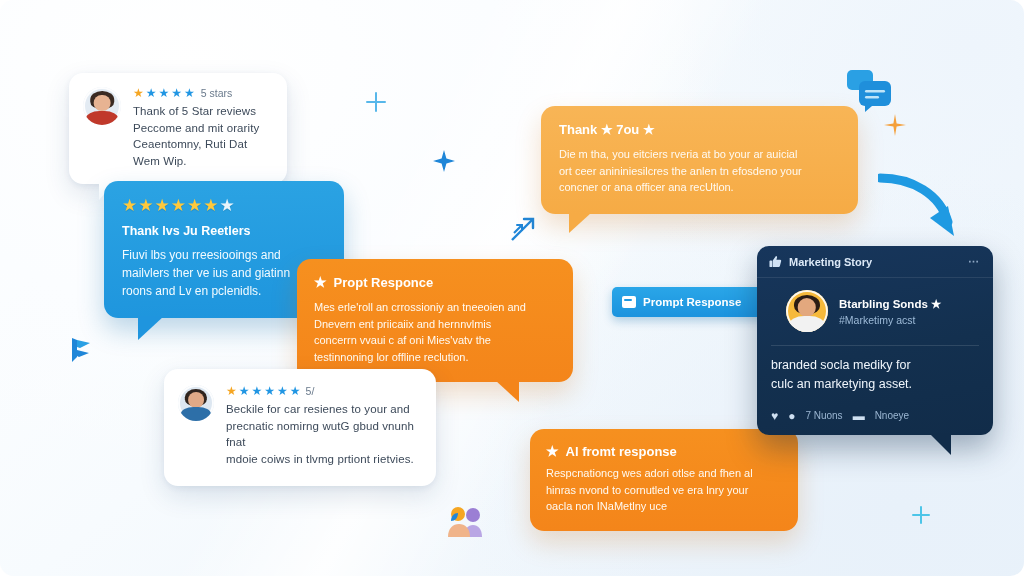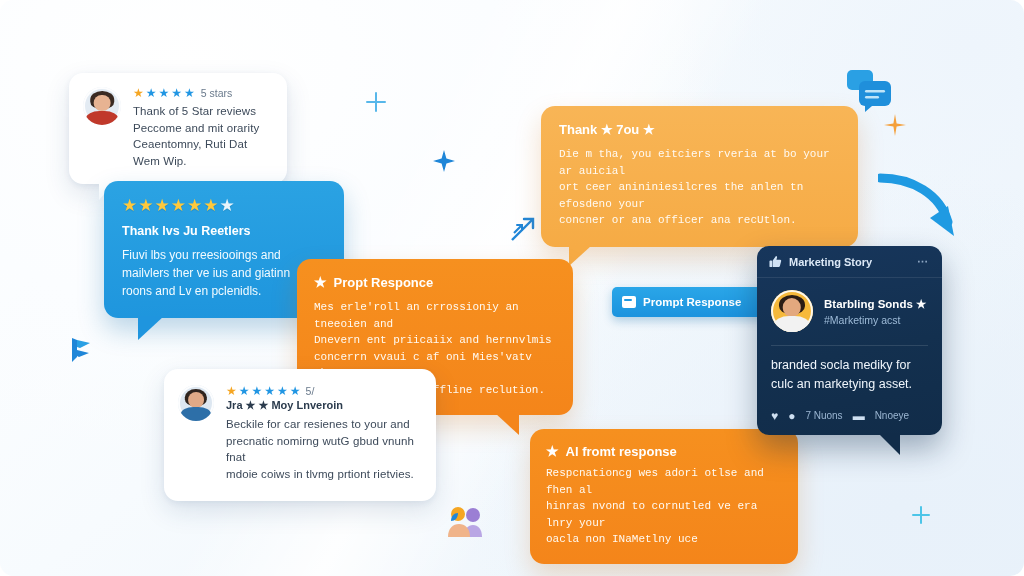--- a/index.html
+++ b/index.html
@@ -92,39 +92,39 @@
     border-radius: 14px;
     color: #ffffff;
     box-shadow: 0 12px 26px rgba(200,110,20,.22);
   }
   .card-orange.light { background: linear-gradient(180deg, #f8b556 0%, #f6ab45 100%); }
   .card-orange.vivid { background: linear-gradient(180deg, #f6901f 0%, #f4851a 100%); }
   .card-orange .heading {
     font-size: 13px; font-weight: 700; display: flex; align-items: center; gap: 7px;
     margin-bottom: 9px; color: #ffffff;
   }
-  .card-orange .body-text { font-size: 12px; line-height: 1.5; color: #fffaf2; font-family: Liberation Mono, monospace; }
+  .card-orange .body-text { font-size: 12px; line-height: 1.5; color: #fffaf2; }
   .card-orange .star-glyph { font-size: 14px; color: #ffffff; }
 
   
   .card-dark {
     background: linear-gradient(170deg, #17365c 0%, #13304f 55%, #112c49 100%);
     border-radius: 12px;
     box-shadow: 0 14px 30px rgba(12,40,72,.35);
     color: #e8f1fb;
     overflow: hidden;
   }
   .card-dark .bar {
     display: flex; align-items: center; gap: 7px;
     padding: 9px 12px;
     border-bottom: 1px solid rgba(255,255,255,.09);
     font-size: 11px; font-weight: 600; color: #dce9f7;
   }
   .card-dark .bar .dots { margin-left: auto; letter-spacing: 2px; color: #8fa8c4; font-size: 11px; }
-  .card-dark .profile { display: flex; gap: 11px; align-items: center; padding: 12px 14px 9px; }
+  .card-dark .profile { display: flex; gap: 11px; align-items: center; padding: 12px 29px 9px; }
   .card-dark .pname { font-size: 11.5px; font-weight: 700; color: #ffffff; }
   .card-dark .phandle { font-size: 10.5px; color: #9ebbd8; margin-top: 3px; }
   .card-dark .divider { height: 1px; background: rgba(255,255,255,.12); margin: 4px 14px 0; }
   .card-dark .post { font-size: 12.5px; line-height: 1.5; padding: 10px 14px 8px; color: #f0f6fc; }
   .card-dark .actions {
     display: flex; align-items: center; gap: 10px;
     padding: 7px 14px 12px; font-size: 10px; color: #9bb6d2;
   }
   .card-dark .actions .glyph { color: #cfe0f1; font-size: 12px; }
 
@@ -310,21 +310,20 @@
       <div style="flex:1 1 auto;min-width:0;">
         <div class="stars" style="margin-bottom:2px;">
           <span class="star">★</span>
           <span class="star blue">★</span>
           <span class="star blue">★</span>
           <span class="star blue">★</span>
           <span class="star blue">★</span>
           <span class="star blue">★</span>
           <span class="rating-label" style="margin-left:3px;">5/</span>
         </div>
-        <div class="name">Jra ★ ★ Moy Lnveroin</div>
         <div class="body-text" style="margin-top:4px;">
           <div>Beckile for car resienes to your and</div>
           <div>precnatic nomirng wutG gbud vnunh fnat</div>
           <div>mdoie coiws in tlvmg prtiont rietvies.</div>
         </div>
       </div>
     </div>
   </div>
 
   <div class="bubble" style="left:530px;top:429px;width:268px;">
@@ -339,21 +338,21 @@
         <div>oacla non INaMetlny uce</div>
       </div>
     </div>
   </div>
 
   <div class="arrow-badge" style="left:612px;top:287px;">
     <span class="badge-icon"></span>
     <span>Prompt Response</span>
   </div>
 
-  <div class="bubble" style="left:757px;top:246px;width:185px;">
+  <div class="bubble" style="left:757px;top:246px;width:236px;">
     <div class="card-dark">
       <div class="bar">
         <svg width="13" height="13" viewBox="0 0 14 14">
           <path d="M4 13 L4 6 L7.5 1 C8.6 1 9 1.9 8.6 3 L8 5 L12 5 C13 5 13.4 5.9 13 7 L11.8 11.6 C11.6 12.5 11 13 10 13 Z" fill="#cfe2f5"></path>
           <rect x="0.5" y="6" width="3" height="7" rx="1" fill="#cfe2f5"></rect>
         </svg>
         <span>Marketing Story</span>
         <span class="dots">⋯</span>
       </div>
 

